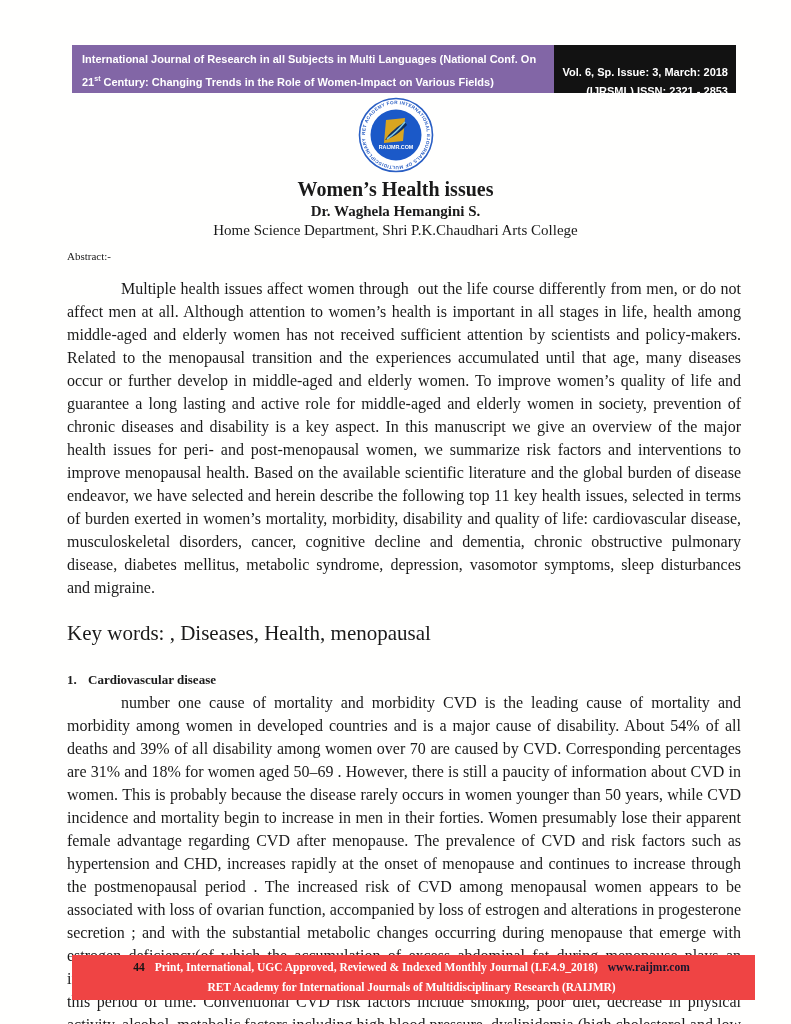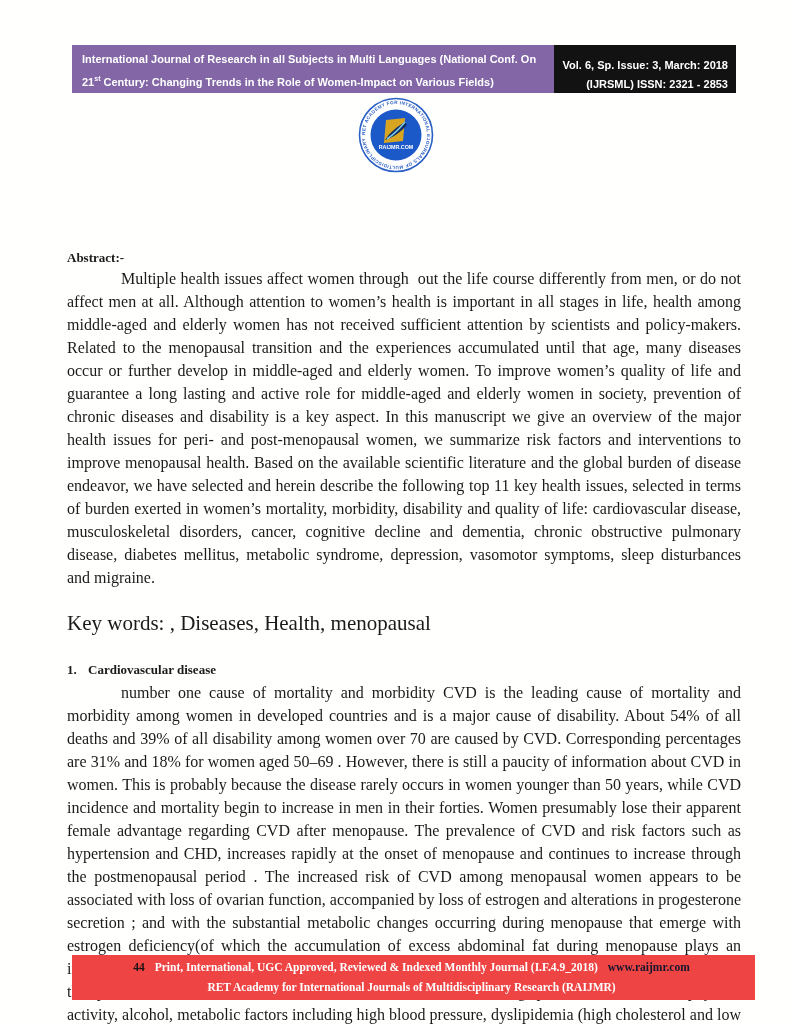--- a/index.html
+++ b/index.html
@@ -31,21 +31,21 @@
     line-height: 19px;
     padding: 5px 4px 4px 10px;
   }
   .issue-box {
     width: 182px;
     background: #121212;
     color: #ffffff;
     font-size: 11px; font-weight: bold;
     line-height: 19px;
     text-align: right;
-    padding: 11px 8px 4px 6px;
+    padding: 18px 8px 4px 6px;
   }
   .journal-box sup { font-size: 7px; }
 
   
   .logo-wrap {
     position: absolute; top: 97px; left: 0; width: 100%;
     display: flex; justify-content: center;
   }
 
   
@@ -54,21 +54,21 @@
     text-align: center;
   }
   .article-title { font-size: 20px; font-weight: bold; margin: 0; }
   .author-name   { font-size: 15px; font-weight: bold; margin: 2px 0 0 0; }
   .affiliation   { font-size: 15px; margin: 2px 0 0 0; }
 
   
   .content {
     position: absolute; top: 250px; left: 67px; width: 674px;
   }
-  .abstract-heading { font-size: 13px; font-weight: bold; margin: 0 0 1px 0; }
+  .abstract-heading { font-size: 11px; font-weight: normal; margin: 0 0 15px 0; }
   .para {
     font-size: 16px;
     line-height: 23px;
     text-align: justify;
     text-indent: 54px;
     white-space: pre-wrap;
     margin: 0;
   }
   .keywords {
     font-size: 21px;
@@ -123,20 +123,25 @@
         <textPath href="#ringpath">RET ACADEMY FOR INTERNATIONAL EJOURNALS OF MULTIDISCIPLINARY RESEARCH</textPath>
       </text>
       <circle cx="38" cy="38" r="25.5" fill="#1b59c8"></circle>
       <path d="M28 23 L47 21 L45 44 L26 46 Z" fill="#d9a520"></path>
       <path d="M47 25 C 40 29, 31 36, 27 43 C 34 41, 43 35, 49 28 Z" fill="#0e2f66"></path>
       <path d="M47 25 C 42 31, 35 38, 29 42" stroke="#7ec8e3" stroke-width="1.6" fill="none"></path>
       <text x="38" y="52" text-anchor="middle" font-size="5.4" fill="#ffffff" font-weight="bold" font-family="Liberation Sans, sans-serif">RAIJMR.COM</text>
     </svg>
   </div>
 
+  <div class="title-block">
+    <p class="article-title">Women’s Health issues</p>
+    <p class="author-name">Dr. Waghela Hemangini S.</p>
+    <p class="affiliation">Home Science Department, Shri P.K.Chaudhari  Arts College</p>
+  </div>
 
   <div class="content">
     <p class="abstract-heading">Abstract:-</p>
     <p class="para">Multiple health issues affect women through  out the life course differently from men, or do not affect men at all. Although attention to women’s health is important in all stages in life, health among middle-aged and elderly women has not received sufficient attention by scientists and policy-makers. Related to the menopausal transition and the experiences accumulated until that age, many diseases occur or further develop in middle-aged and elderly women. To improve women’s quality of life and guarantee a long lasting and active role for middle-aged and elderly women in society, prevention of chronic diseases and disability is a key aspect. In this manuscript we give an overview of the major health issues for peri- and post-menopausal women, we summarize risk factors and interventions to improve menopausal health. Based on the available scientific literature and the global burden of disease endeavor, we have selected and herein describe the following top 11 key health issues, selected in terms of burden exerted in women’s mortality, morbidity, disability and quality of life: cardiovascular disease, musculoskeletal disorders, cancer, cognitive decline and dementia, chronic obstructive pulmonary disease, diabetes mellitus, metabolic syndrome, depression, vasomotor symptoms, sleep disturbances and migraine.</p>
 
     <p class="keywords">Key words: , Diseases, Health, menopausal</p>
 
     <p class="section-heading"><span class="sec-num">1.</span><span>Cardiovascular disease</span></p>
     <p class="para">number one cause of mortality and morbidity CVD is the leading cause of mortality and morbidity among women in developed countries and is a major cause of disability. About 54% of all deaths and 39% of all disability among women over 70 are caused by CVD. Corresponding percentages are 31% and 18% for women aged 50–69 . However, there is still a paucity of information about CVD in women. This is probably because the disease rarely occurs in women younger than 50 years, while CVD incidence and mortality begin to increase in men in their forties. Women presumably lose their apparent female advantage regarding CVD after menopause. The prevalence of CVD and risk factors such as hypertension and CHD, increases rapidly at the onset of menopause and continues to increase through the postmenopausal period . The increased risk of CVD among menopausal women appears to be associated with loss of ovarian function, accompanied by loss of estrogen and alterations in progesterone secretion ; and with the substantial metabolic changes occurring during menopause that emerge with estrogen deficiency(of which the accumulation of excess abdominal fat during menopause plays an important role) and also with deleterious changes in nutrition and lifestyle factors that accumulate during this period of time. Conventional CVD risk factors include smoking, poor diet, decrease in physical activity, alcohol, metabolic factors including high blood pressure, dyslipidemia (high cholesterol and low high-density lipoprotein – HDL – cholesterol), and sleep disturbances . Hormone replacement therapy (HRT) – although might be beneficial in early post menopause – has been suggested as a potential risk factor for CVD in</p>
   </div>

